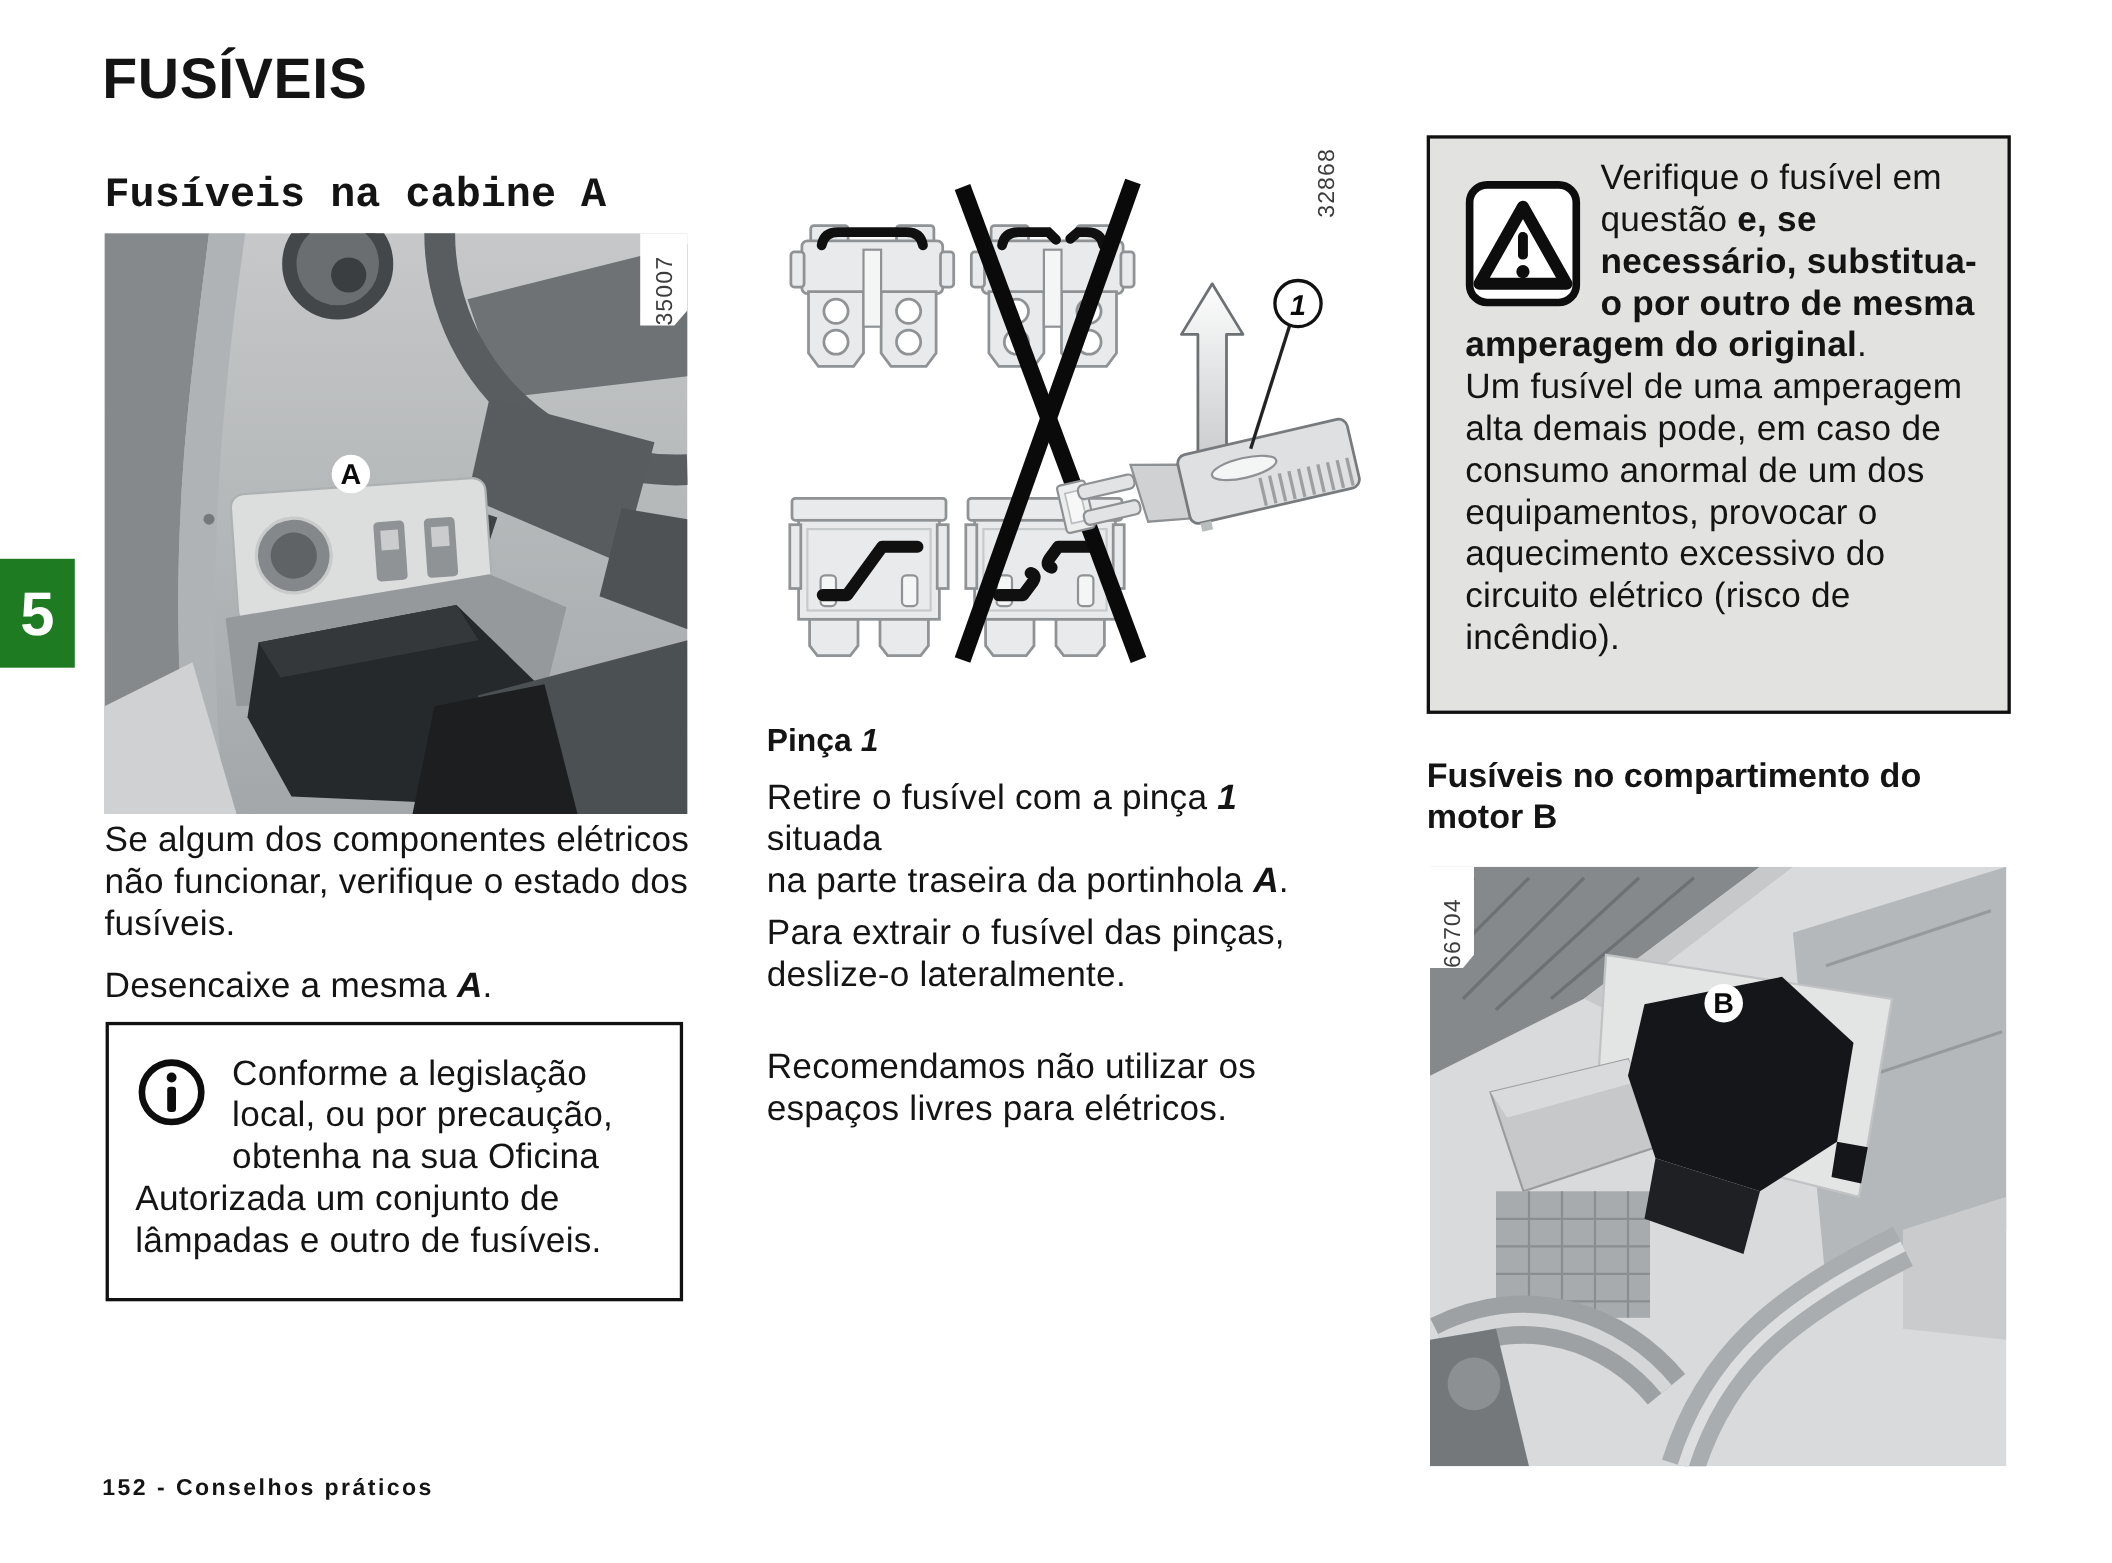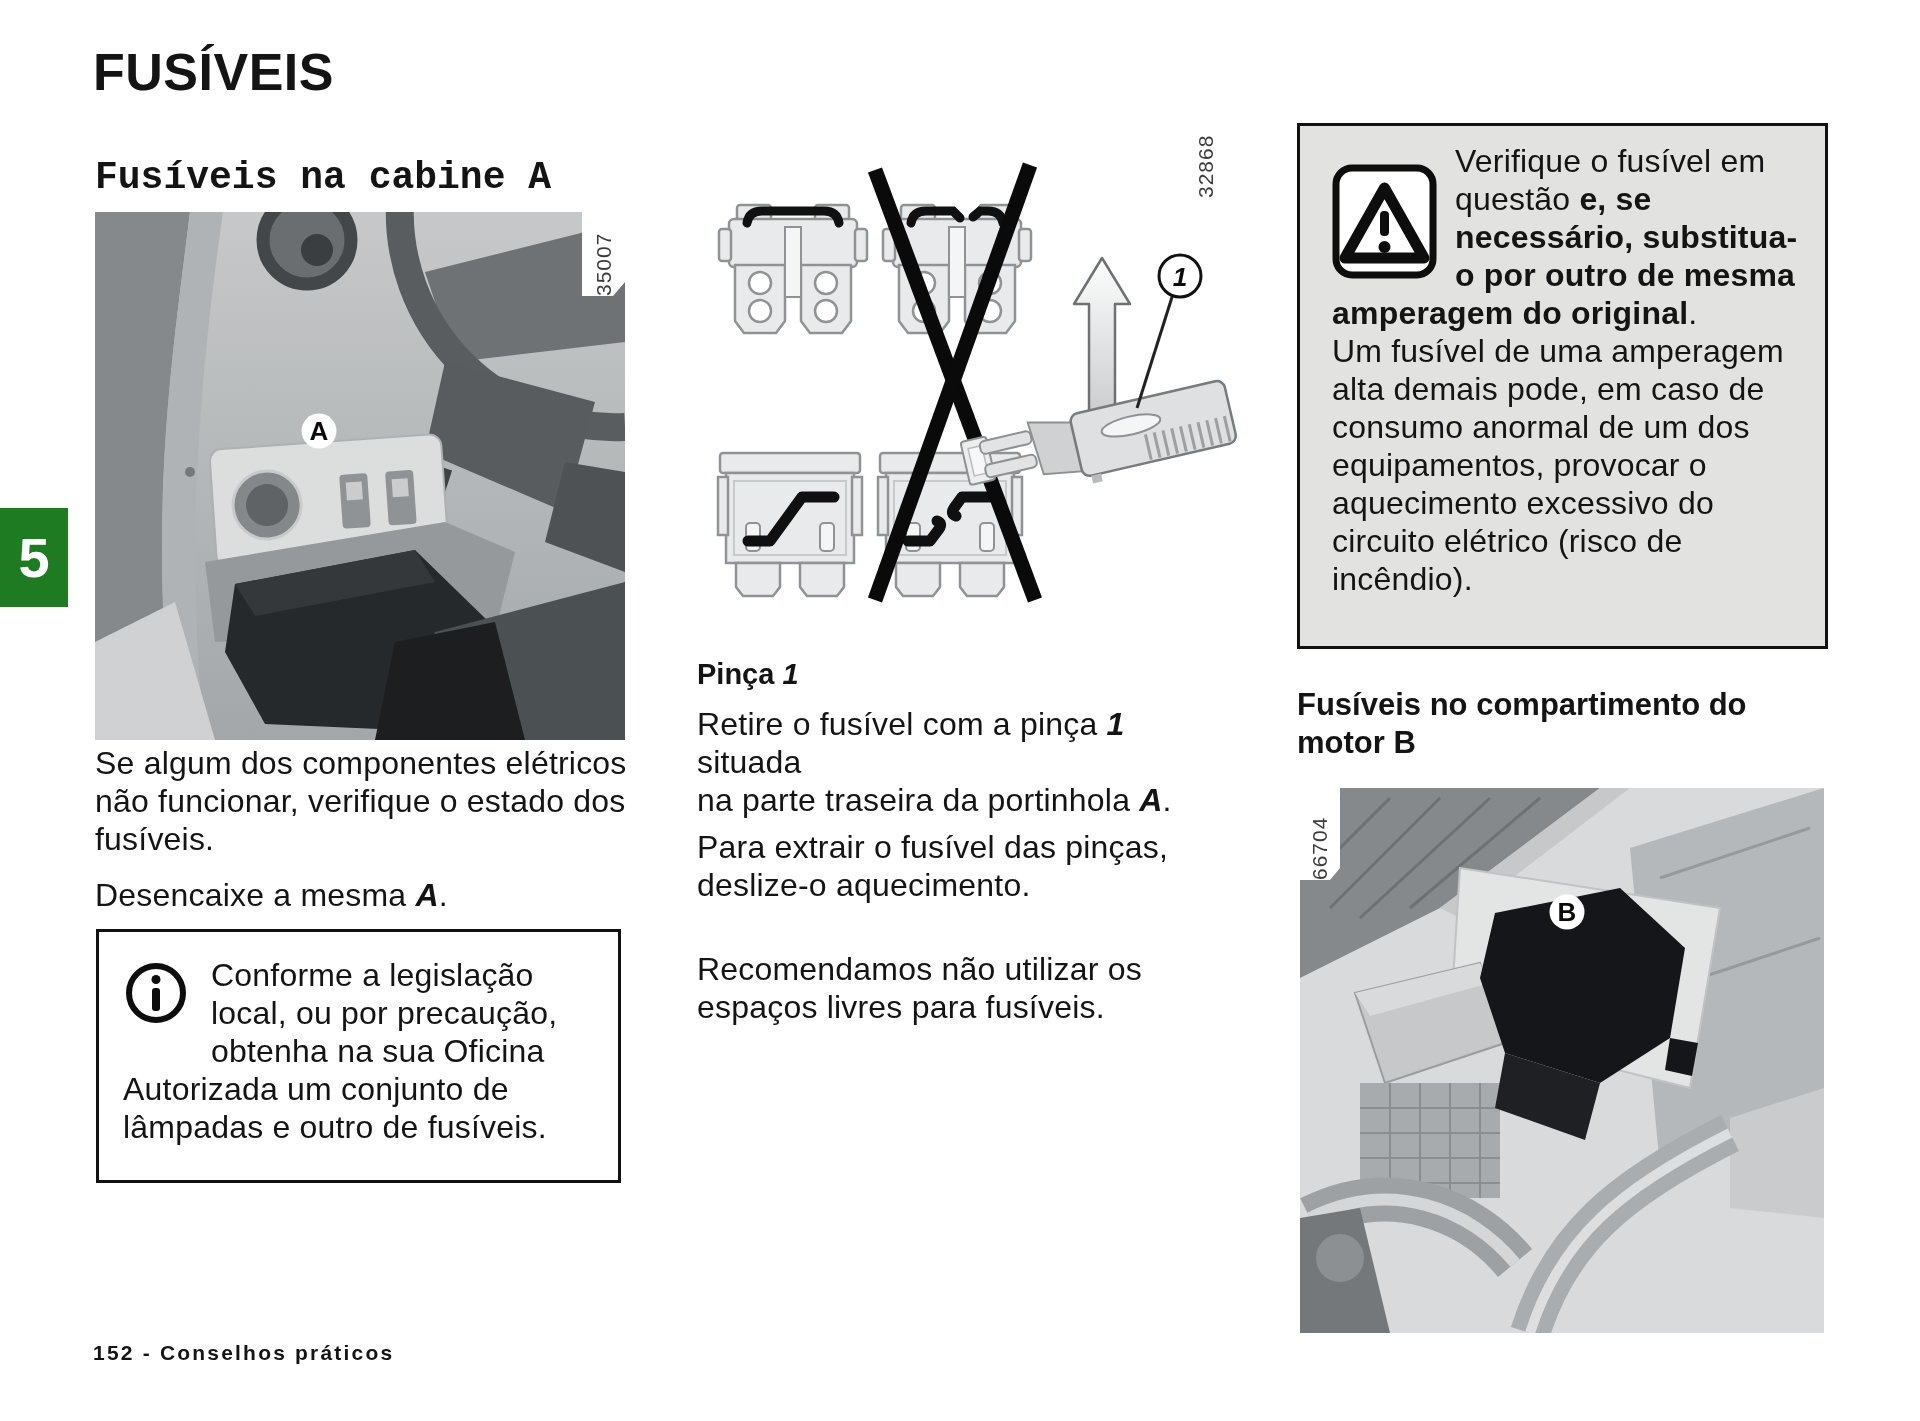--- a/index.html
+++ b/index.html
@@ -218,23 +218,23 @@
     <text x="490" y="156" text-anchor="middle" class="markerTxt" style="font-style:italic">1</text>
     <text transform="translate(523,68) rotate(-90)" class="code">32868</text>
   </svg>
 
   <h3 id="h-pinca" class="abs" style="margin:0"><span class="b">Pinça </span><span class="bi">1</span></h3>
 
   <p id="m-para1" class="abs body-txt pre" style="margin:0"><span>Retire o fusível com a pinça </span><span class="bi">1</span><span> situada
 na parte traseira da portinhola </span><span class="bi">A</span><span>.</span></p>
 
   <div id="m-para2" class="abs body-txt pre">Para extrair o fusível das pinças,
-deslize-o aquecimento.</div>
+deslize-o lateralmente.</div>
   <div id="m-para3" class="abs body-txt pre">Recomendamos não utilizar os
-espaços livres para fusíveis.</div>
+espaços livres para elétricos.</div>
 
   <div id="warning-box" class="abs">
     <span class="icon-float">
       <svg width="105" height="115" viewBox="0 0 105 115">
         <rect x="4" y="4" width="97" height="107" rx="16" fill="#ffffff" stroke="#0d0d0d" stroke-width="7"></rect>
         <path d="M52.5,24 L92,94 L13,94 Z" fill="#ffffff" stroke="#0d0d0d" stroke-width="11" stroke-linejoin="round"></path>
         <rect x="48" y="47" width="9" height="25" rx="4" fill="#0d0d0d"></rect>
         <circle cx="52.5" cy="83" r="6" fill="#0d0d0d"></circle>
       </svg>
     </span>

